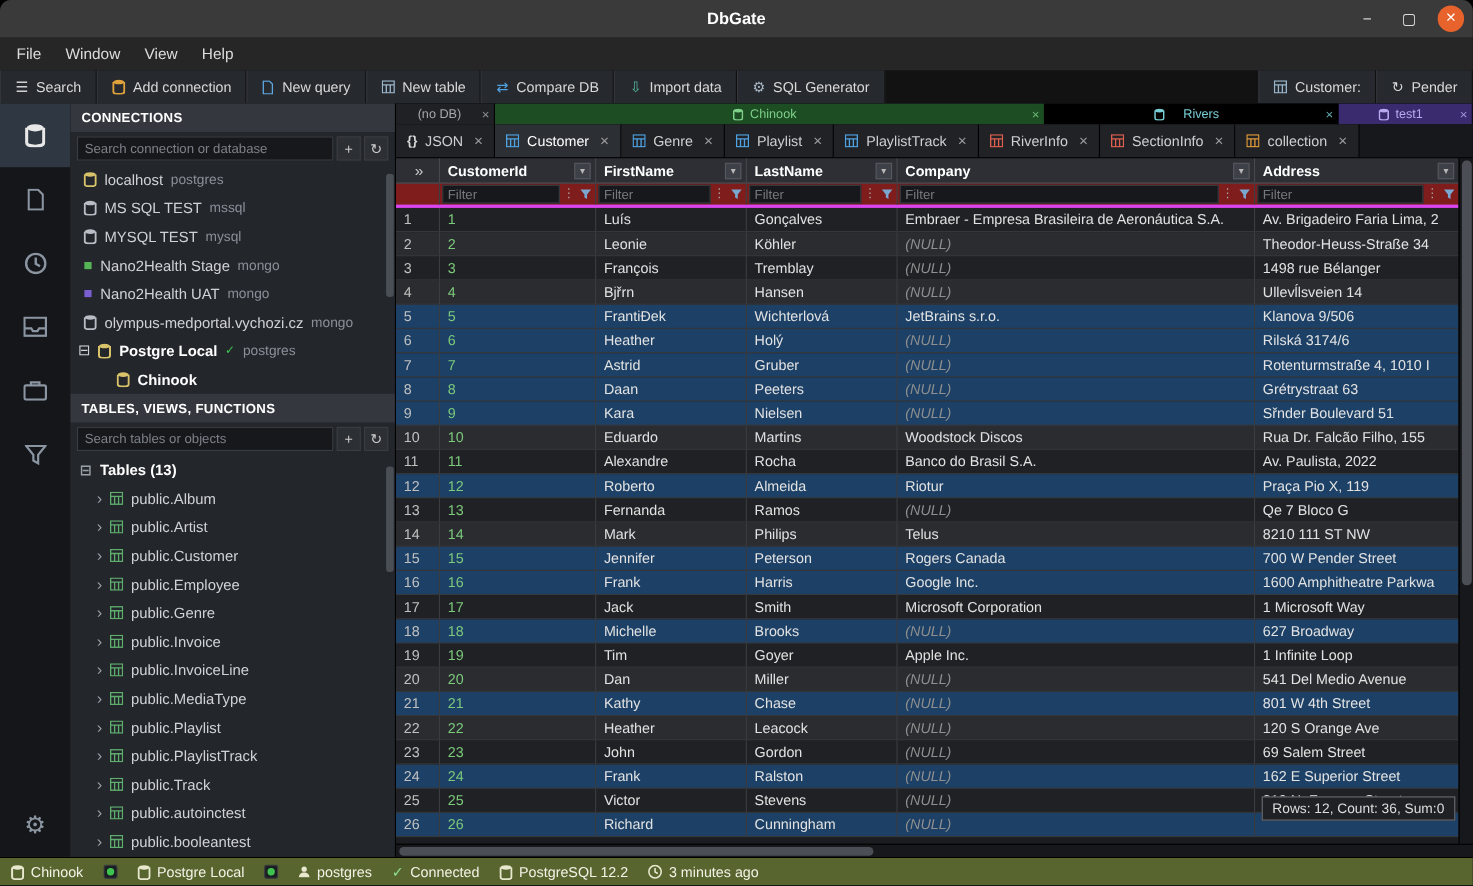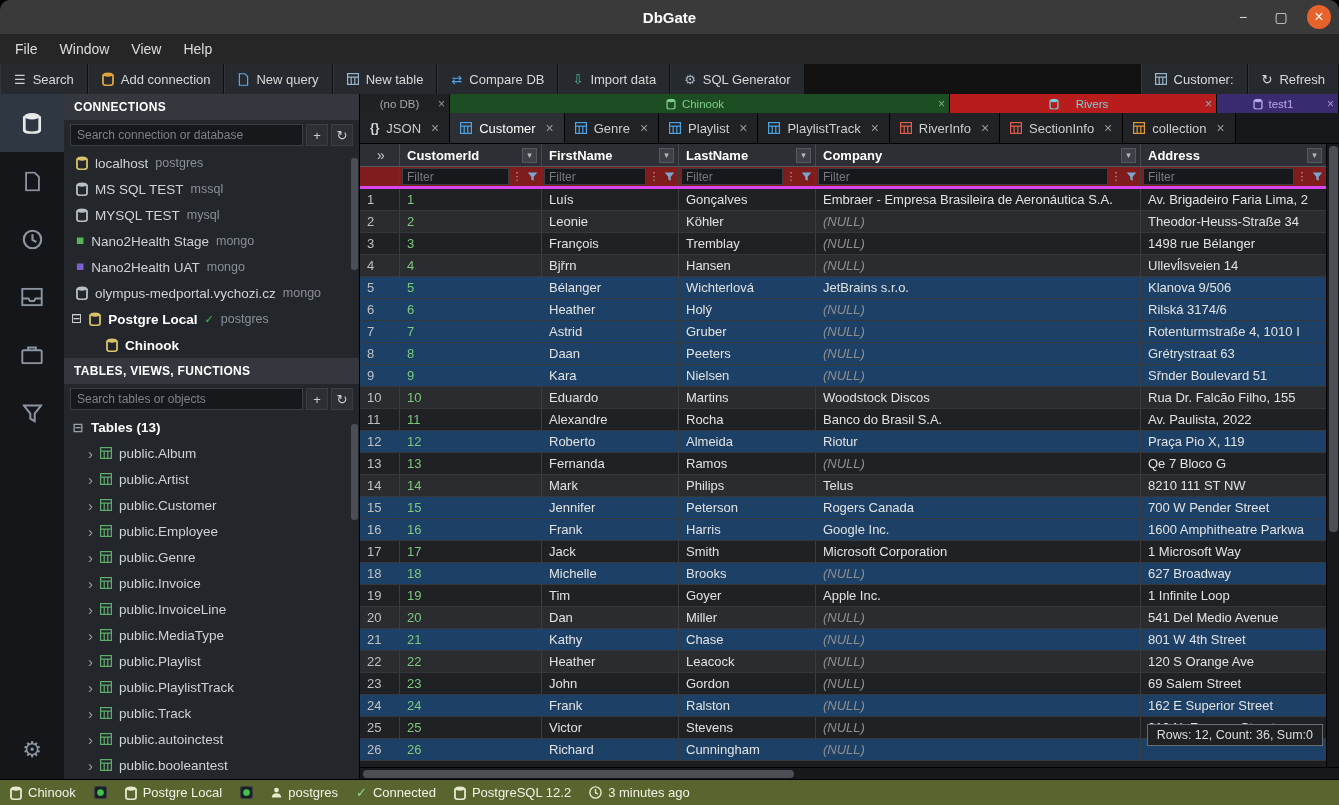--- a/index.html
+++ b/index.html
@@ -174,21 +174,21 @@
           <span class="ic" style="color: rgb(154, 182, 204);">
             <svg viewBox="0 0 12 12" width="12" height="12">
               <rect x="0.6" y="0.6" width="10.8" height="10.8" fill="none" stroke="currentColor" stroke-width="1.2"></rect>
               <path d="M0.6 4.2h10.8M4.2 4.2v7.2M7.8 4.2v7.2" stroke="currentColor" stroke-width="1.2" fill="none"></path>
             </svg>
           </span>
           <div class="tb-label">Customer:</div>
         </div>
         <div class="tb-btn">
           <span class="ic" style="color: rgb(216, 216, 216);">↻</span>
-          <div class="tb-label">Refresh</div>
+          <div class="tb-label">Pender</div>
         </div>
       </div>
   </div>
 
   <div class="main">
 
     <div class="rail" id="rail">
         <div class="rail-item active">
           <span class="ic">
             <svg viewBox="0 0 12 14" width="12" height="14">
@@ -484,21 +484,21 @@
           <div class="db-tab" style="background: rgb(29, 77, 35); color: rgb(126, 208, 138);">
             <span class="ic">
               <svg viewBox="0 0 12 14" width="12" height="14">
                 <ellipse cx="6" cy="2.6" rx="5" ry="2.1" fill="currentColor"></ellipse>
                 <path d="M1 2.6v8.8c0 1.2 2.2 2 5 2s5-.8 5-2V2.6" fill="none" stroke="currentColor" stroke-width="1.8"></path>
               </svg>
             </span>
             <div class="db-tab-label">Chinook</div>
             <span class="ic x">×</span>
           </div>
-          <div class="db-tab" style="background: #b91c1c; color: rgb(121, 207, 214); gap: 16px;">
+          <div class="db-tab" style="background: #000000; color: rgb(121, 207, 214); gap: 16px;">
             <span class="ic">
               <svg viewBox="0 0 12 14" width="12" height="14">
                 <ellipse cx="6" cy="2.6" rx="5" ry="2.1" fill="currentColor"></ellipse>
                 <path d="M1 2.6v8.8c0 1.2 2.2 2 5 2s5-.8 5-2V2.6" fill="none" stroke="currentColor" stroke-width="1.8"></path>
               </svg>
             </span>
             <div class="db-tab-label">Rivers</div>
             <span class="ic x">×</span>
           </div>
           <div class="db-tab" style="background: rgb(58, 42, 110); color: rgb(185, 168, 240);">
@@ -721,21 +721,21 @@
                   <div class="g-cell c2">Bjřrn</div>
                   <div class="g-cell c3">Hansen</div>
                   <div class="g-cell c4">
                     <span class="null-val">(NULL)</span>
                   </div>
                   <div class="g-cell c5">Ullevĺlsveien 14</div>
                 </div>
                 <div class="grid-row sel">
                   <div class="g-cell c0 g-rownum">5</div>
                   <div class="g-cell c1 g-id">5</div>
-                  <div class="g-cell c2">Bélanger</div>
+                  <div class="g-cell c2">FrantiĐek</div>
                   <div class="g-cell c3">Wichterlová</div>
                   <div class="g-cell c4">JetBrains s.r.o.</div>
                   <div class="g-cell c5">Klanova 9/506</div>
                 </div>
                 <div class="grid-row sel">
                   <div class="g-cell c0 g-rownum">6</div>
                   <div class="g-cell c1 g-id">6</div>
                   <div class="g-cell c2">Heather</div>
                   <div class="g-cell c3">Holý</div>
                   <div class="g-cell c4">

